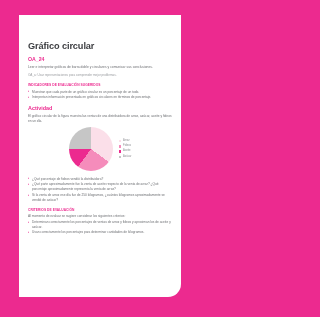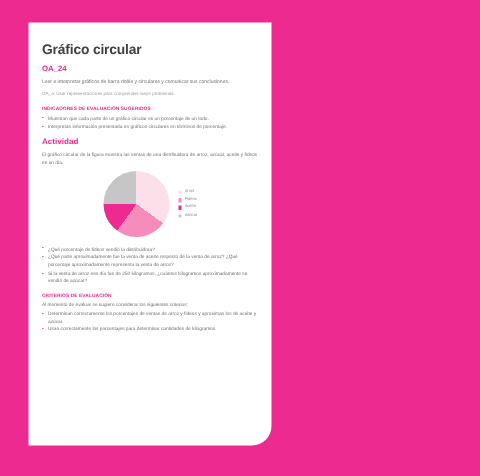--- a/index.html
+++ b/index.html
@@ -27,21 +27,21 @@
     padding: 8px 9px 0 9px;
     overflow: hidden;
   }
 
   
   .doc-title {
     font-size: 9.2px;
     font-weight: bold;
     color: #3f4044;
     letter-spacing: -0.1px;
-    margin: 5px 0 6px 0;
+    margin: 18px 0 6px 0;
     line-height: 1.1;
   }
   .oa-code {
     font-size: 5.2px;
     font-weight: bold;
     color: #ec2a8f;
     margin: 0 0 1.5px 0;
     line-height: 1.15;
   }
   .oa-text {

